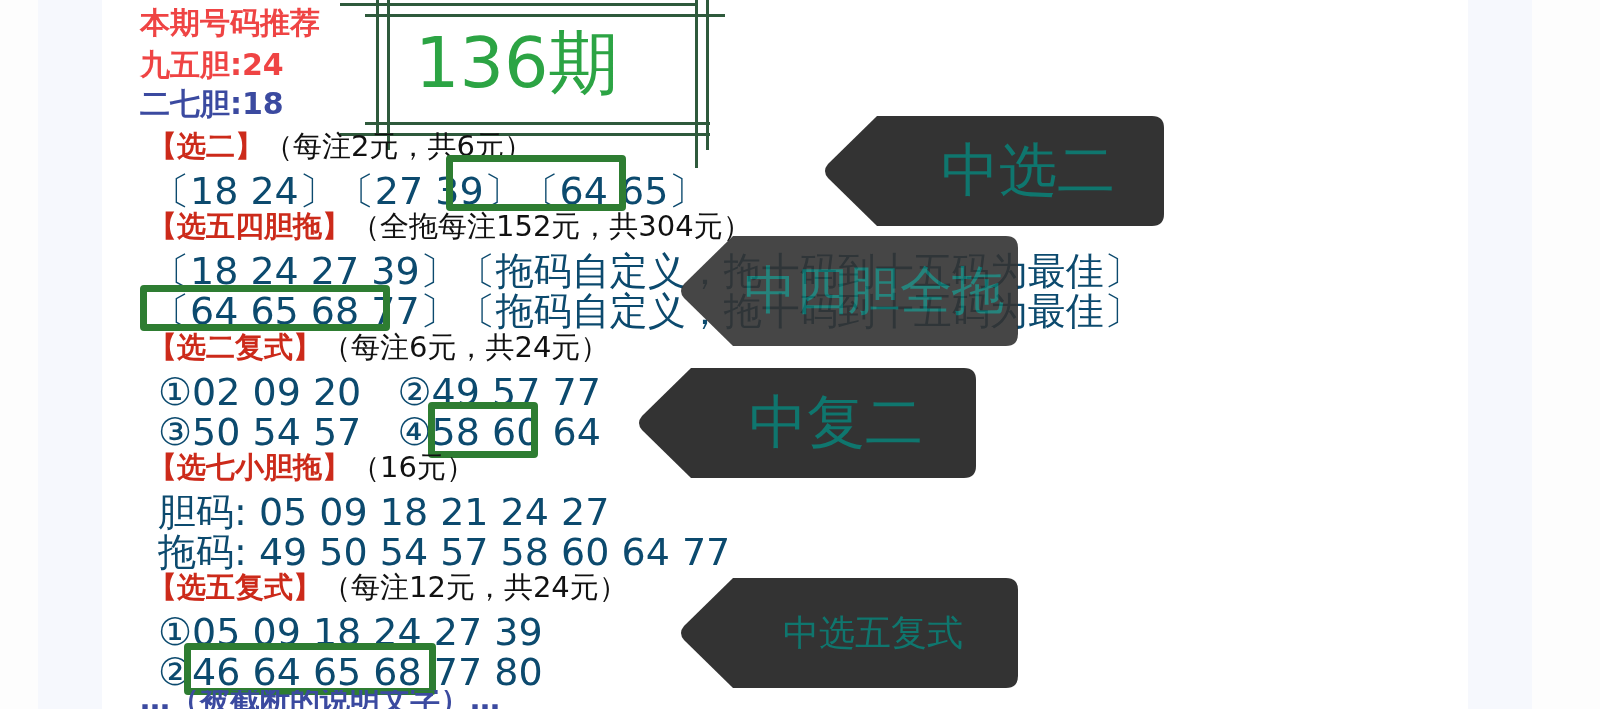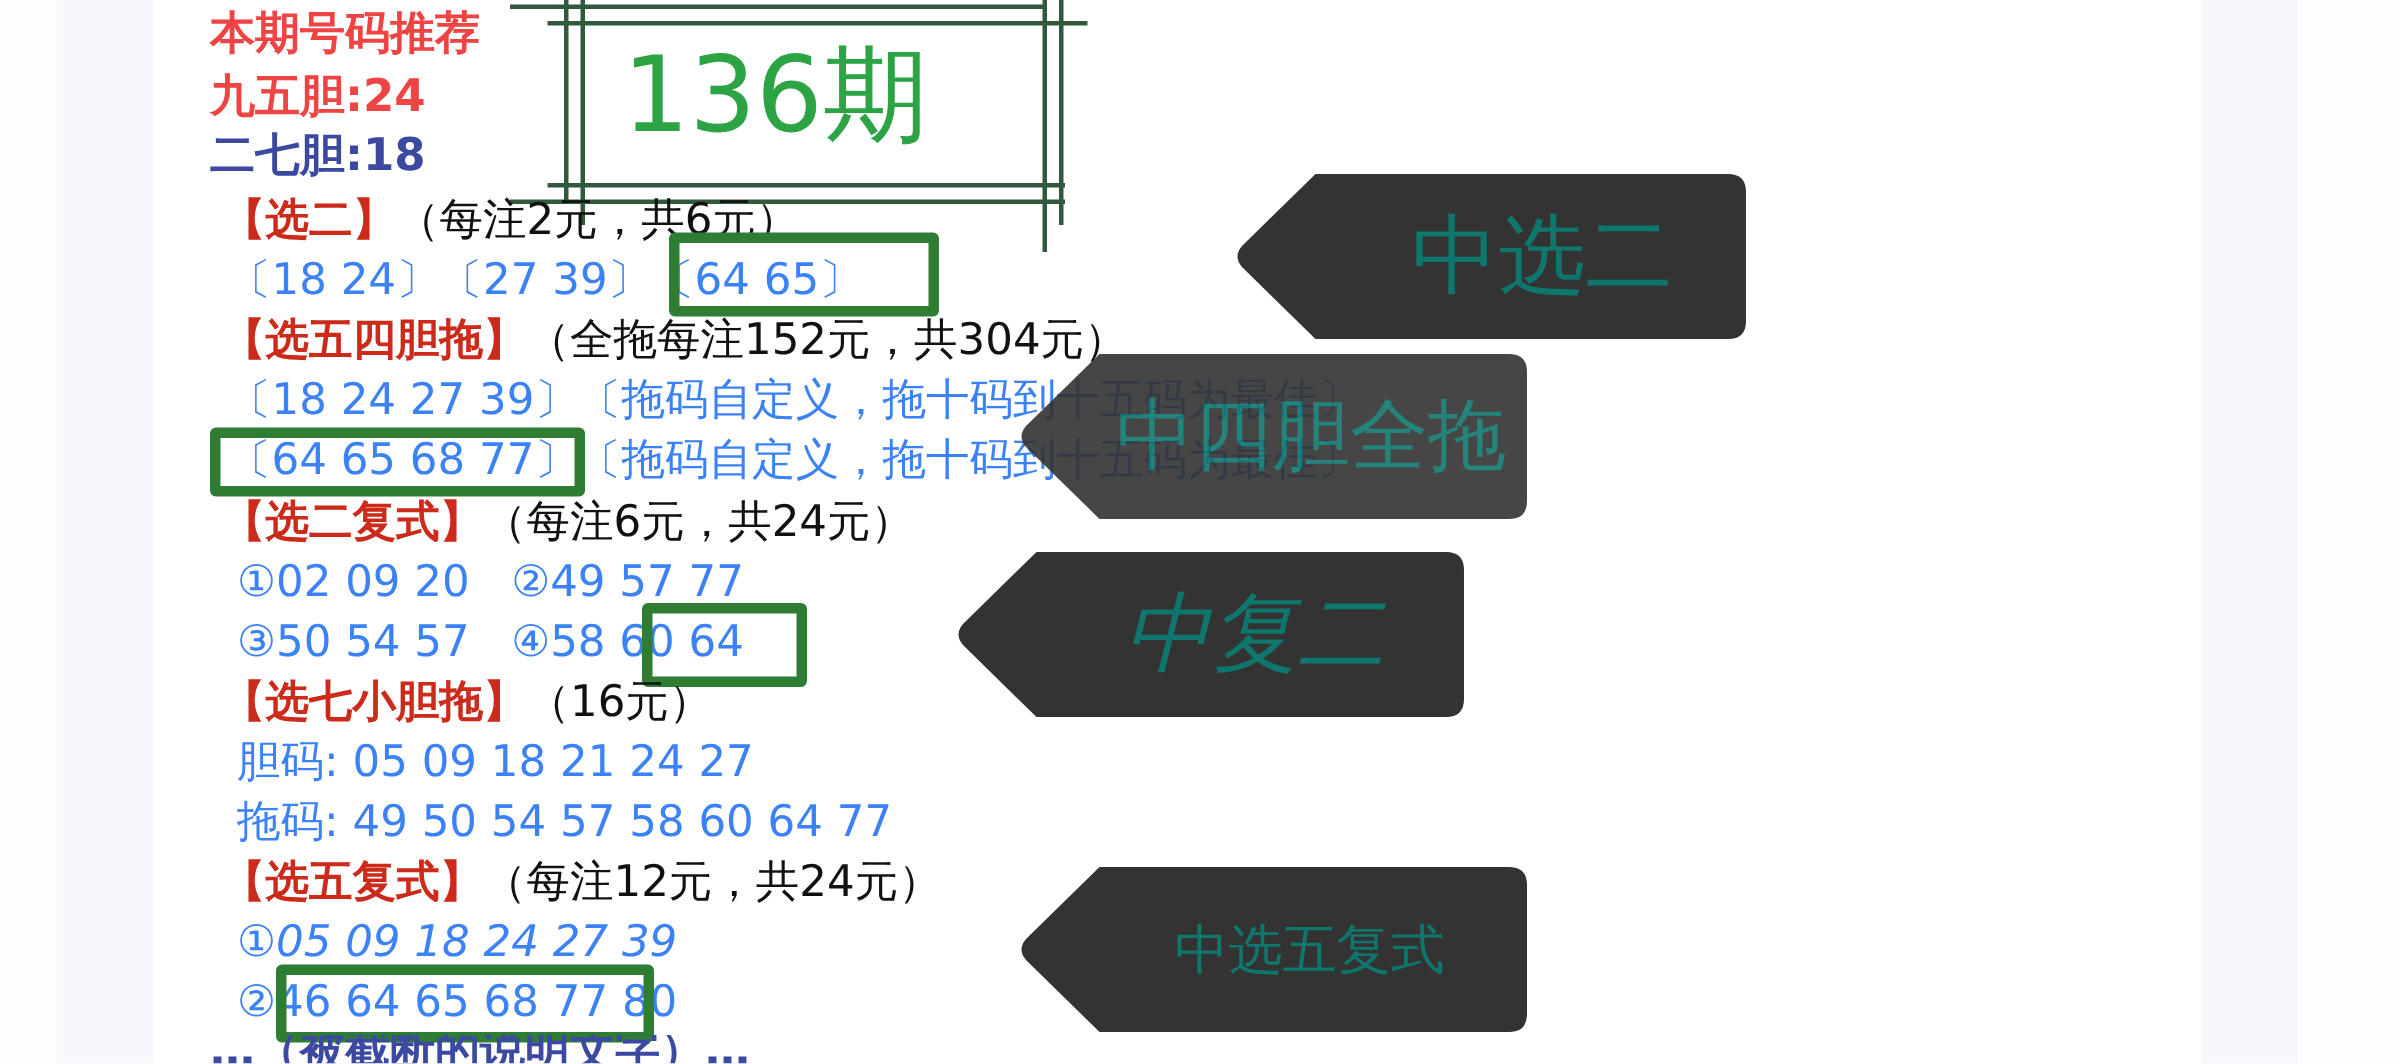--- a/index.html
+++ b/index.html
@@ -9,21 +9,21 @@
     font-family: "DejaVu Sans", "Liberation Sans", sans-serif;
   }
   .panel-left { position:absolute; left:38px; top:0; width:64px; height:709px; background:#f6f8fd; }
   .panel-right { position:absolute; left:1468px; top:0; width:64px; height:709px; background:#f6f8fd; }
   .card { position:absolute; left:102px; top:0; width:1366px; height:709px; background:#ffffff; }
 
   .line { position:absolute; white-space:nowrap; line-height:1; }
   .head { font-weight:bold; font-size:30px; }
   .red { color:#ef4444; }
   .blue { color:#3b4aa0; }
-  .txt { font-size:29px; color:#3b82f6; }
+  .txt { font-size:38px; color:#0c4a6e; }
   .sec { font-size:29px; color:#111; }
   .sec .ttl { color:#cc2a1a; font-weight:bold; }
 
   .period-frame { position:absolute; left:340px; top:0; width:370px; height:170px; }
   .fl { position:absolute; background:#2f5a3c; }
   .period-text { position:absolute; left:415px; top:28px; font-size:70px; color:#2ca444; line-height:1; }
 
   .hl { position:absolute; border:7px solid #2e7d32; border-radius:4px; box-sizing:border-box; }
 
   .tag { position:absolute; height:110px; }
@@ -78,21 +78,21 @@
 
 <div class="line sec" style="left:148px;top:453px;">
   <span class="ttl">【选七小胆拖】</span><span>（16元）</span>
 </div>
 <div class="line txt" style="left:158px;top:493px;">胆码: 05 09 18 21 24 27</div>
 <div class="line txt" style="left:158px;top:533px;">拖码: 49 50 54 57 58 60 64 77</div>
 
 <div class="line sec" style="left:148px;top:573px;">
   <span class="ttl">【选五复式】</span><span>（每注12元，共24元）</span>
 </div>
-<div class="line txt" style="left:158px;top:613px;font-style:italic;">①05 09 18 24 27 39</div>
+<div class="line txt" style="left:158px;top:613px;">①05 09 18 24 27 39</div>
 <div class="line txt" style="left:158px;top:653px;">②46 64 65 68 77 80</div>
 <div class="hl" style="left:184px;top:643px;width:252px;height:52px;"></div>
 
 <div class="footer-strip">
   <div class="ftxt">…（被截断的说明文字）…</div>
 </div>
 
 <div class="tag" style="left:822px;top:116px;width:342px;">
   <svg width="342" height="110">
     <path d="M 55 0 L 330 0 Q 342 0 342 12 L 342 98 Q 342 110 330 110 L 55 110 L 6 62 Q 0 55 6 48 Z" fill="#333333"></path>
@@ -104,21 +104,21 @@
   <svg width="340" height="110">
     <path d="M 55 0 L 328 0 Q 340 0 340 12 L 340 98 Q 340 110 328 110 L 55 110 L 6 62 Q 0 55 6 48 Z" fill="#333333"></path>
   </svg>
   <div class="lbl" style="left:52px;width:288px;font-size:52px;">中四胆全拖</div>
 </div>
 
 <div class="tag" style="left:636px;top:368px;width:340px;">
   <svg width="340" height="110">
     <path d="M 55 0 L 328 0 Q 340 0 340 12 L 340 98 Q 340 110 328 110 L 55 110 L 6 62 Q 0 55 6 48 Z" fill="#333333"></path>
   </svg>
-  <div class="lbl" style="left:60px;width:280px;font-style:italic;">中复二</div>
+  <div class="lbl" style="left:60px;width:280px;">中复二</div>
 </div>
 
 <div class="tag" style="left:678px;top:578px;width:340px;">
   <svg width="340" height="110">
     <path d="M 55 0 L 328 0 Q 340 0 340 12 L 340 98 Q 340 110 328 110 L 55 110 L 6 62 Q 0 55 6 48 Z" fill="#333333"></path>
   </svg>
   <div class="lbl" style="left:50px;width:290px;font-size:36px;">中选五复式</div>
 </div>
 
 </body></html>

